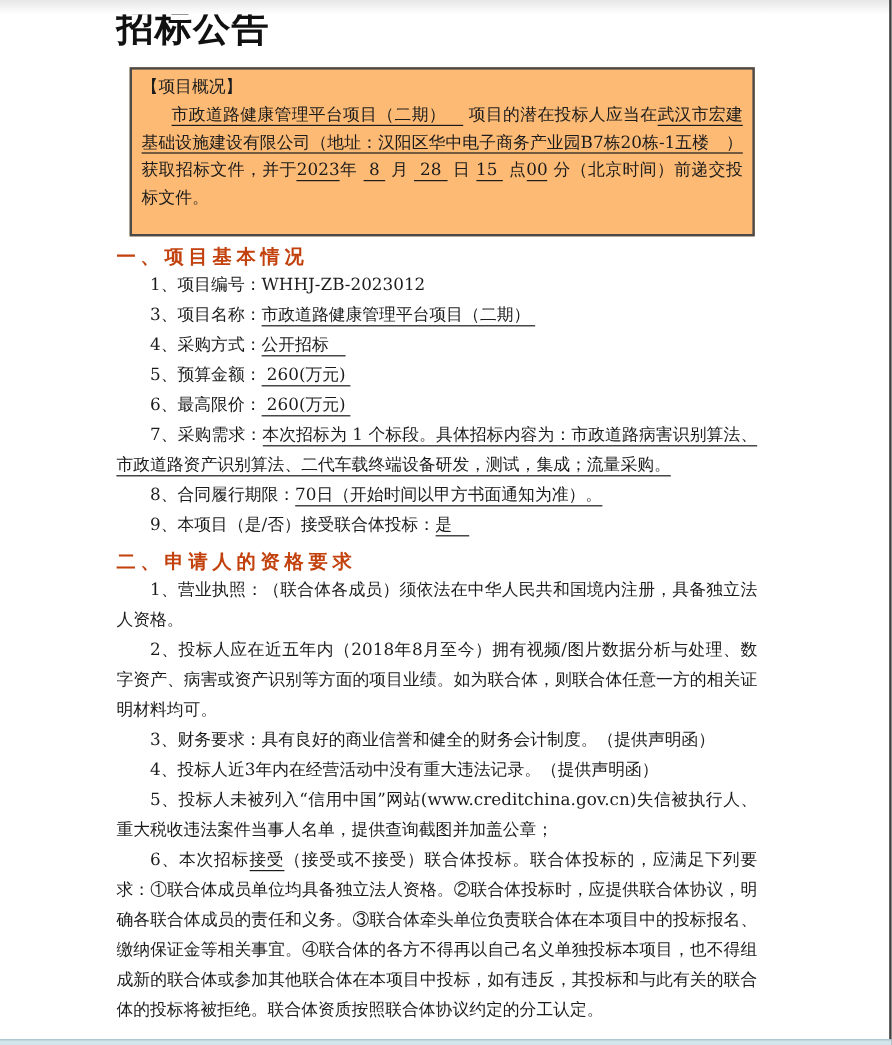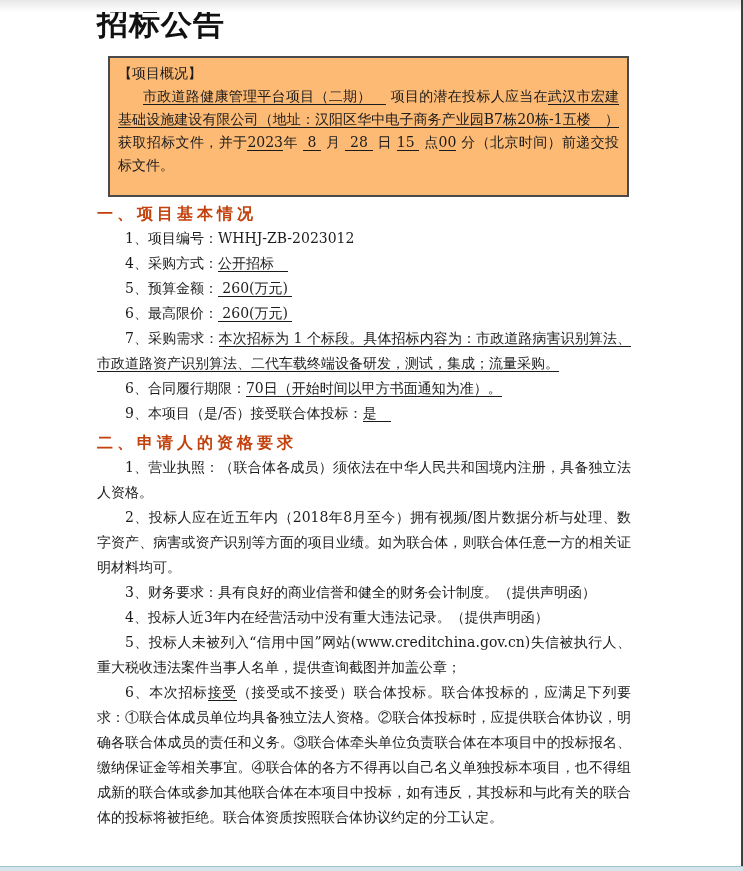--- a/index.html
+++ b/index.html
@@ -93,25 +93,26 @@
 
   <div class="overview-box">
     <div class="overview-label">【项目概况】</div>
     <p class="box-para"><span class="u">市政道路健康管理平台项目（二期）　</span><span>&nbsp;项目的潜在投标人应当在</span><span class="u">武汉市宏建基础设施建设有限公司（地址：汉阳区华中电子商务产业园B7栋20栋-1五楼　）</span><span>获取招标文件，并于</span><span class="u">2023</span><span>年&nbsp;</span><span class="u">&nbsp;8&nbsp;</span><span>&nbsp;月&nbsp;</span><span class="u">&nbsp;28&nbsp;</span><span>&nbsp;日&nbsp;</span><span class="u">15&nbsp;</span><span>&nbsp;点</span><span class="u">00</span><span>&nbsp;分（北京时间）前递交投标文件。</span></p>
   </div>
 
   <section>
     <h2 class="sec-heading">一、项目基本情况</h2>
     <div class="sec-body">
         <p class="para"><span>1、项目编号：WHHJ-ZB-2023012</span></p>
+        <p class="para"><span>3、项目名称：</span><span class="u">市政道路健康管理平台项目（二期）&nbsp;</span></p>
         <p class="para"><span>4、采购方式：</span><span class="u">公开招标　</span></p>
         <p class="para"><span>5、预算金额：</span><span class="u">&nbsp;260(万元)&nbsp;</span></p>
         <p class="para"><span>6、最高限价：</span><span class="u">&nbsp;260(万元)&nbsp;</span></p>
         <p class="para"><span>7、采购需求：</span><span class="u">本次招标为 1 个标段。具体招标内容为：市政道路病害识别算法、市政道路资产识别算法、二代车载终端设备研发，测试，集成；流量采购。</span></p>
-        <p class="para"><span>6、合同履行期限：</span><span class="u">70日（开始时间以甲方书面通知为准）。</span></p>
+        <p class="para"><span>8、合同履行期限：</span><span class="u">70日（开始时间以甲方书面通知为准）。</span></p>
         <p class="para"><span>9、本项目（是/否）接受联合体投标：</span><span class="u">是　</span></p>
       </div>
   </section>
 
   <section>
     <h2 class="sec-heading">二、申请人的资格要求</h2>
     <div class="sec-body">
         <p class="para"><span>1、营业执照：（联合体各成员）须依法在中华人民共和国境内注册，具备独立法人资格。</span></p>
         <p class="para"><span>2、投标人应在近五年内（2018年8月至今）拥有视频/图片数据分析与处理、数字资产、病害或资产识别等方面的项目业绩。如为联合体，则联合体任意一方的相关证明材料均可。</span></p>
         <p class="para"><span>3、财务要求：具有良好的商业信誉和健全的财务会计制度。（提供声明函）</span></p>

